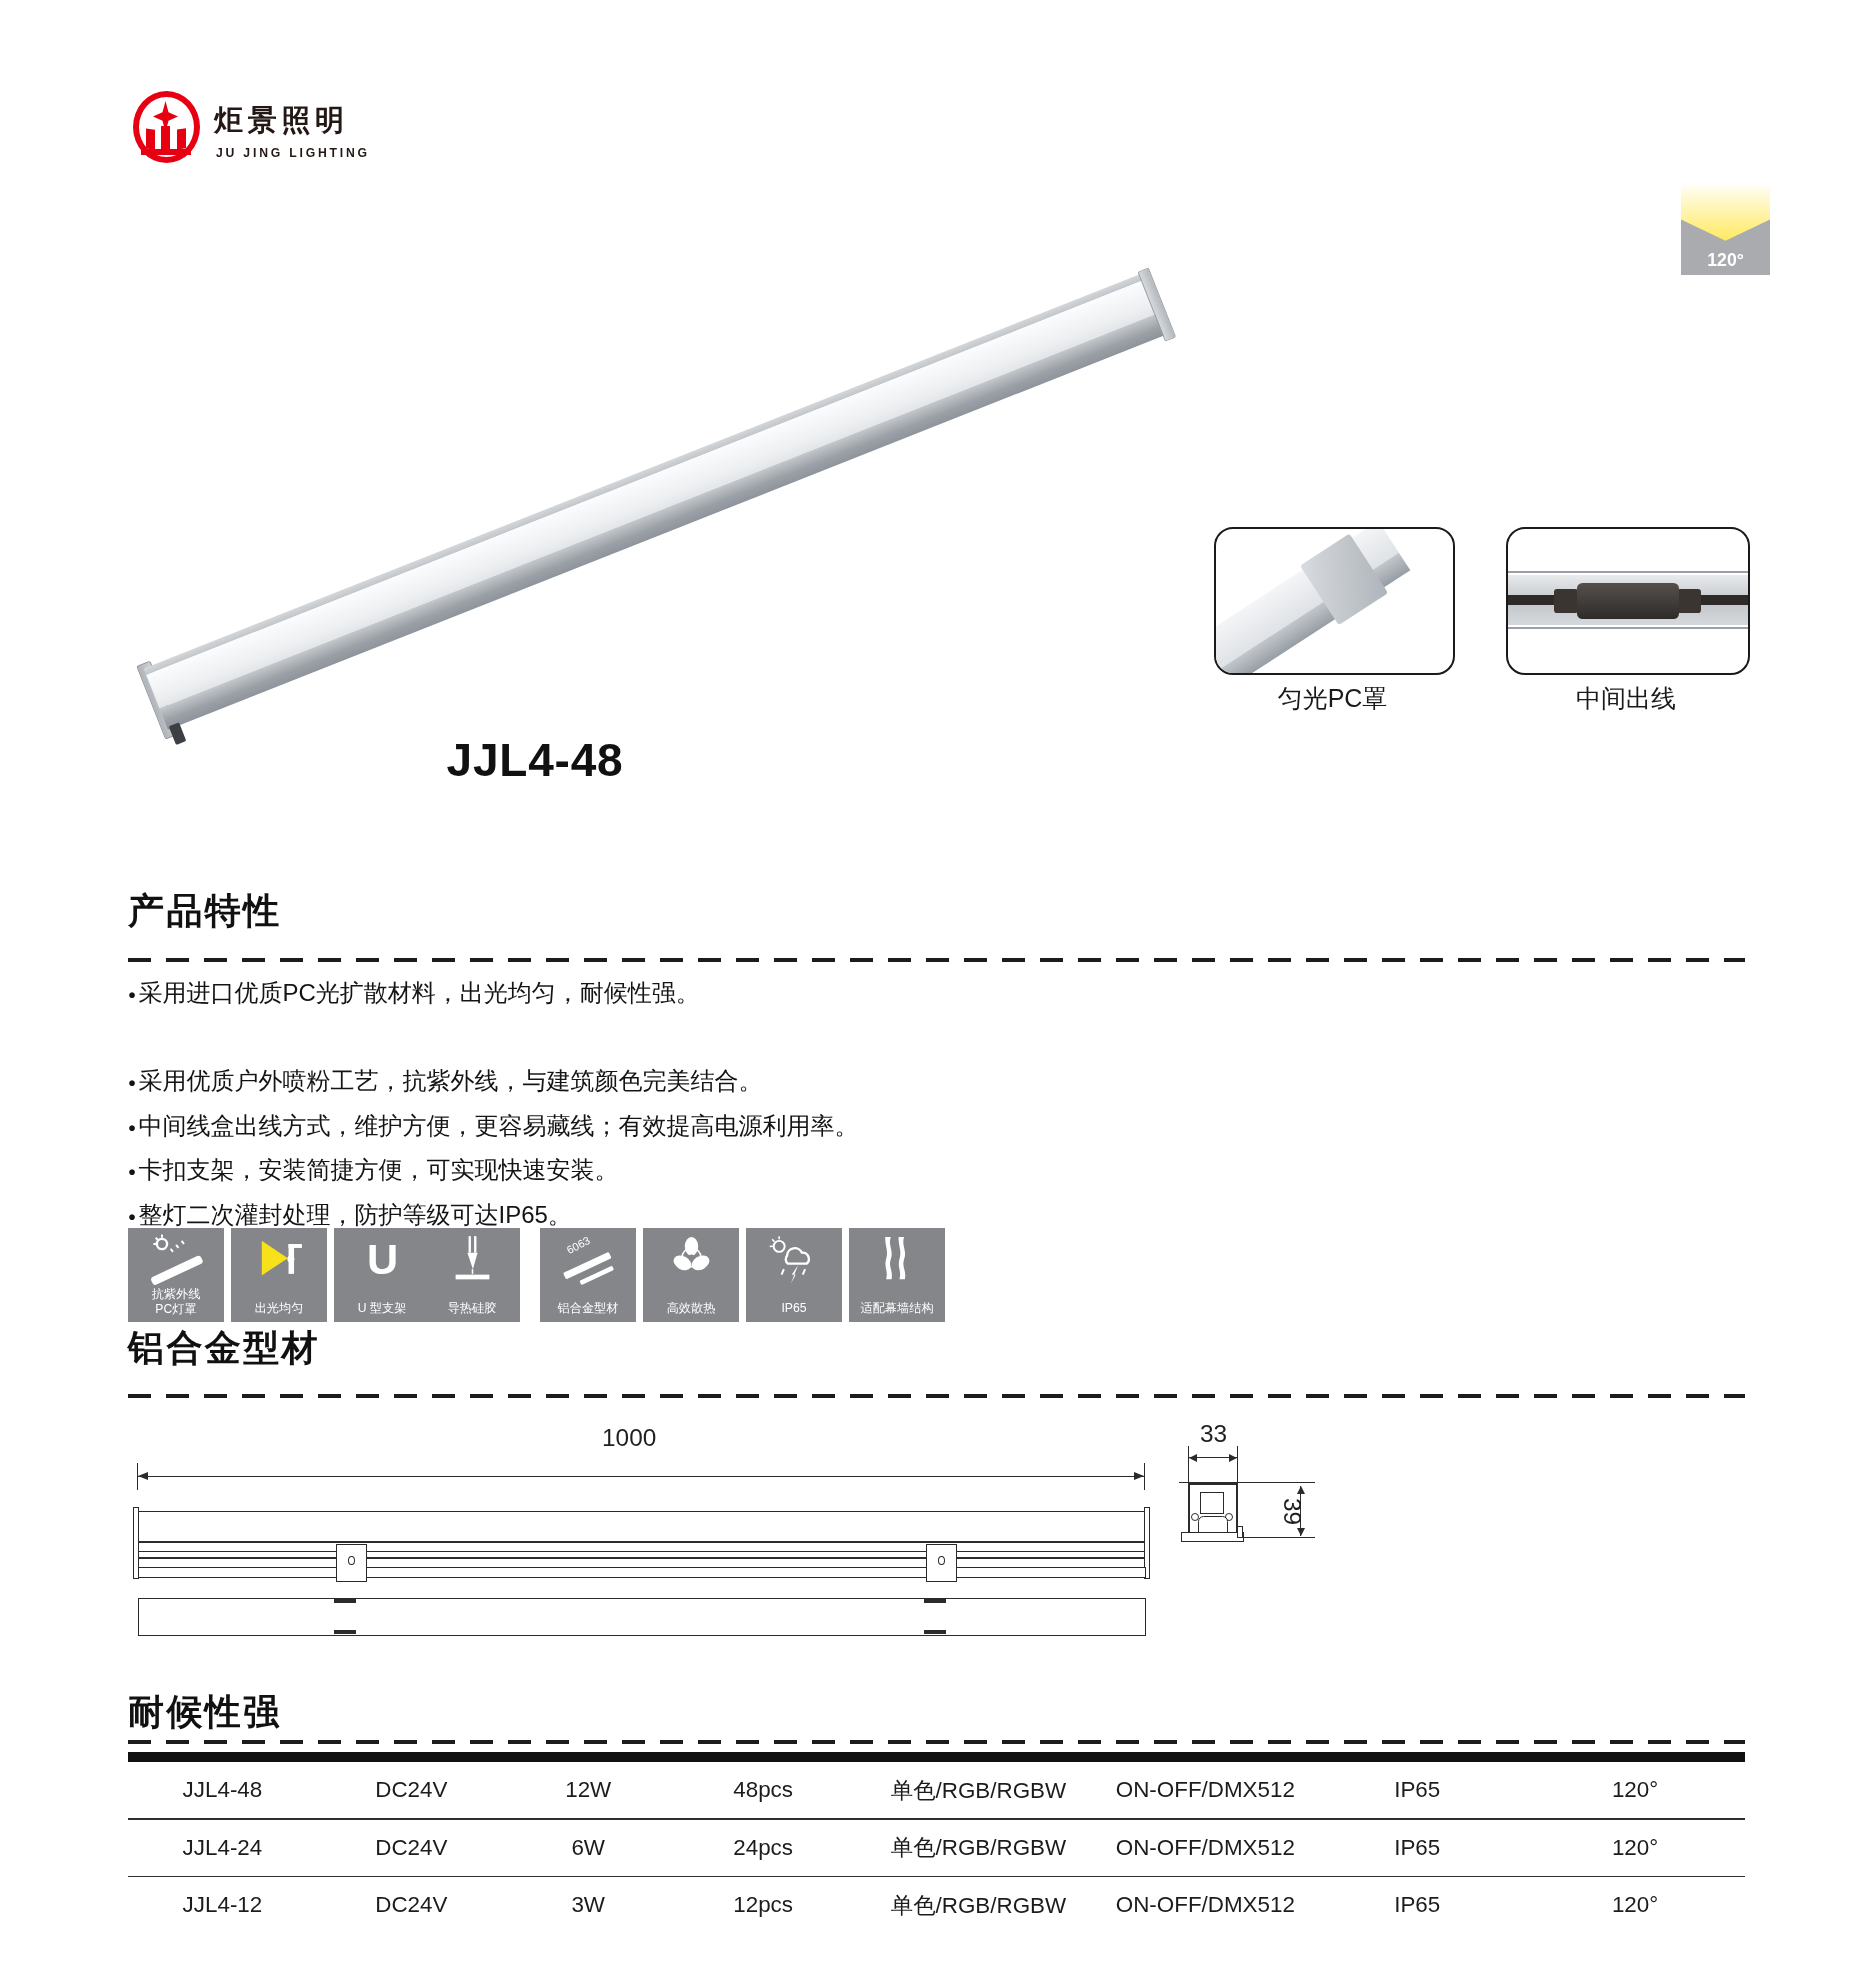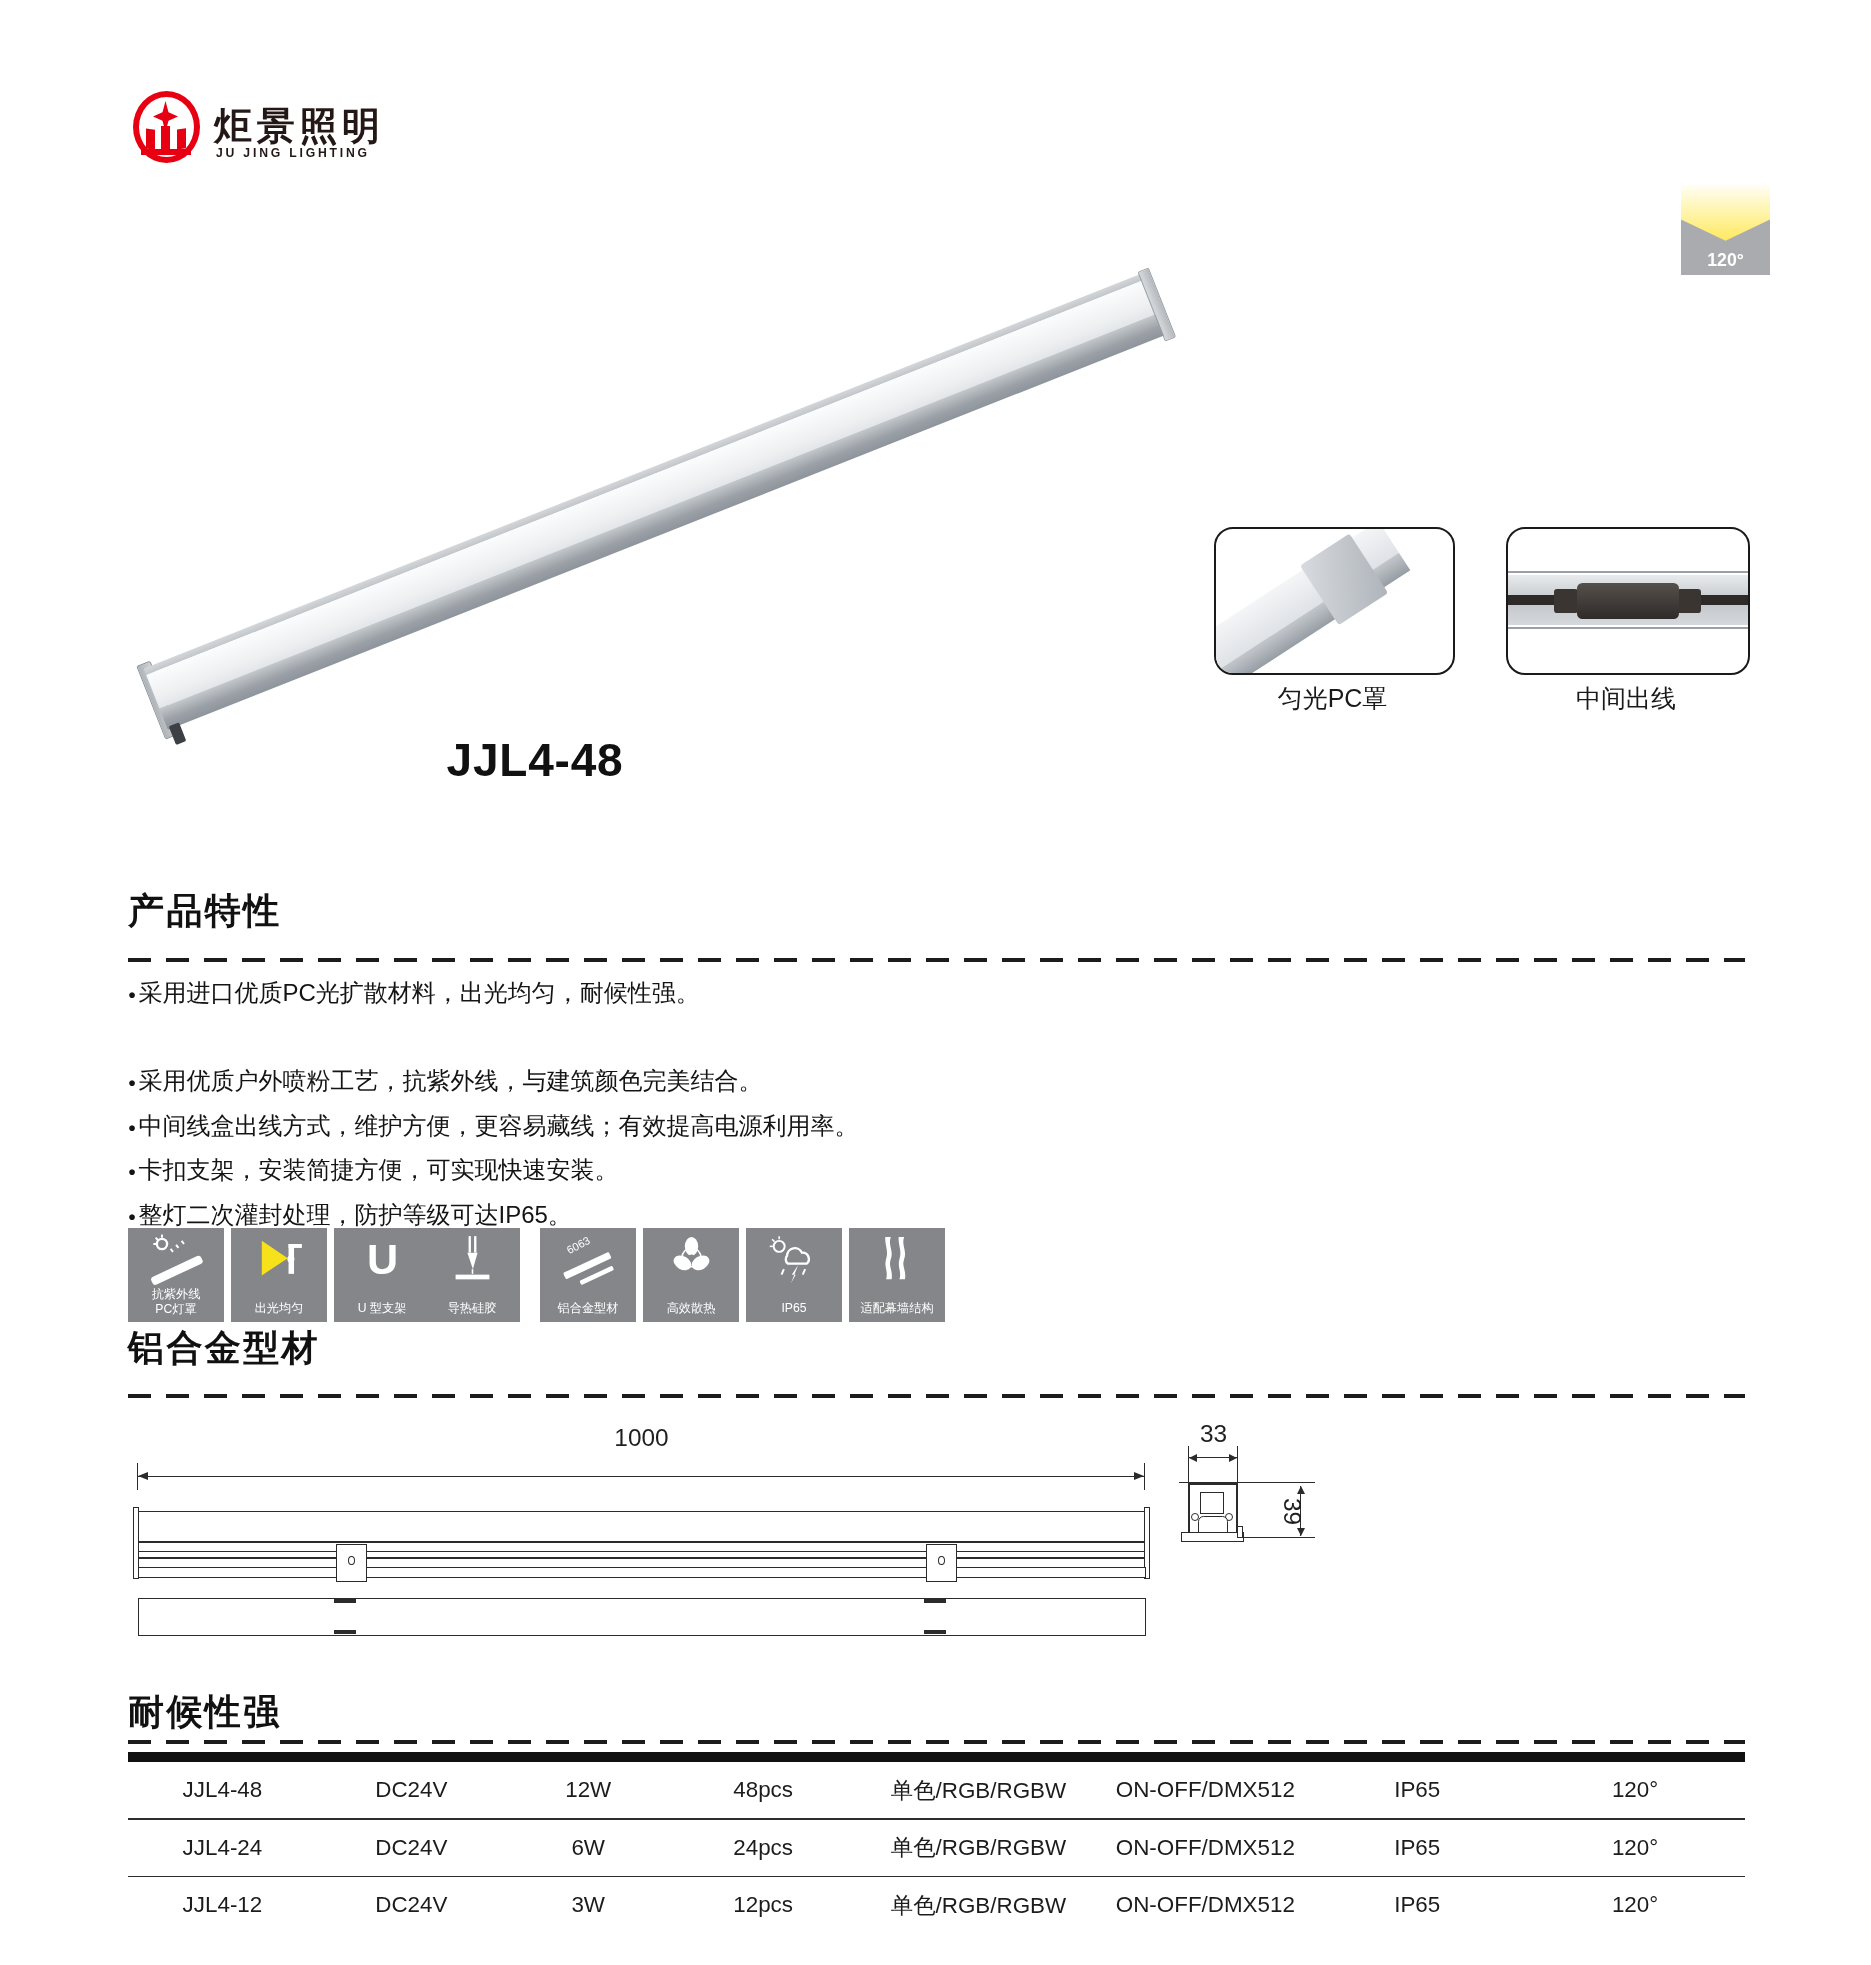--- a/index.html
+++ b/index.html
@@ -10,21 +10,21 @@
   .logo-oval{position:absolute;left:133px;top:91px;width:55px;height:60px;
              border:6.7px solid #e60012;border-radius:50%;}
   .logo-star{position:absolute;left:153px;top:101px;width:25px;height:31px;background:#e60012;
              clip-path:polygon(50% 0,62% 36%,100% 50%,62% 64%,50% 100%,38% 64%,0 50%,38% 36%);}
   .logo-bars{position:absolute;left:146px;top:126px;width:39px;height:29px;}
   .logo-bars div{position:absolute;background:#e60012;}
   .lb1{left:0;top:3.1px;width:8.6px;height:20.4px;transform:skewY(8deg);}
   .lb2{left:15.3px;top:0;width:8.6px;height:26px;}
   .lb3{left:31px;top:3.1px;width:8.6px;height:20.4px;transform:skewY(-8deg);}
   .lb4{left:-5.5px;top:23px;width:50px;height:5.5px;transform:skewY(0deg);}
-  .logo-cn{position:absolute;left:214px;top:101px;font-size:38px;font-weight:bold;color:#231815;letter-spacing:4.7px;}
+  .logo-cn{position:absolute;left:214px;top:101px;font-size:29px;font-weight:bold;color:#231815;letter-spacing:4.7px;}
   .logo-en{position:absolute;left:216px;top:146px;font-size:12.2px;font-weight:bold;color:#231815;letter-spacing:2.8px;}
 
   
   .beam-badge{position:absolute;left:1681px;top:185px;width:89px;height:90px;background:#a9abae;overflow:hidden;}
   .beam-badge .beam{position:absolute;left:0;top:0;width:100%;height:62%;
      background:linear-gradient(#fffef5, #ffe95e);
      clip-path:polygon(0 0,100% 0,100% 62%,50% 100%,0 62%);}
   .beam-badge .deg{position:absolute;left:0;bottom:3.9px;width:100%;text-align:center;
      color:#fff;font-size:17.7px;font-weight:bold;}
 
@@ -264,21 +264,21 @@
       </svg>
     </div>
     <div class="lab">适配幕墙结构</div>
   </div>
 
   <div class="sec-title" style="top:1324px;">铝合金型材</div>
   <div class="dash-line" style="top:1394px;"></div>
 
   <div>
 
-    <div class="dim-text" style="left:602px;top:1424px;width:79px;text-align:center;">1000</div>
+    <div class="dim-text" style="left:602px;top:1424px;width:79px;">1000</div>
     <div class="vline" style="left:137px;top:1463px;width:1.2px;height:27px;"></div>
     <div class="vline" style="left:1144px;top:1463px;width:1.2px;height:27px;"></div>
     <div class="hline" style="left:138px;top:1476px;width:1006px;height:1.2px;"></div>
     <div class="arrowL" style="left:138px;top:1472px;"></div>
     <div class="arrowR" style="left:1134px;top:1472px;"></div>
 
     <div class="rect" style="left:138px;top:1511px;width:1008px;height:64px;"></div>
     <div class="hline" style="left:139px;top:1541px;width:1005px;height:1.6px;"></div>
     <div class="hline" style="left:139px;top:1551px;width:1005px;height:0.8px;"></div>
     <div class="hline" style="left:139px;top:1557px;width:1005px;height:2.4px;"></div>

